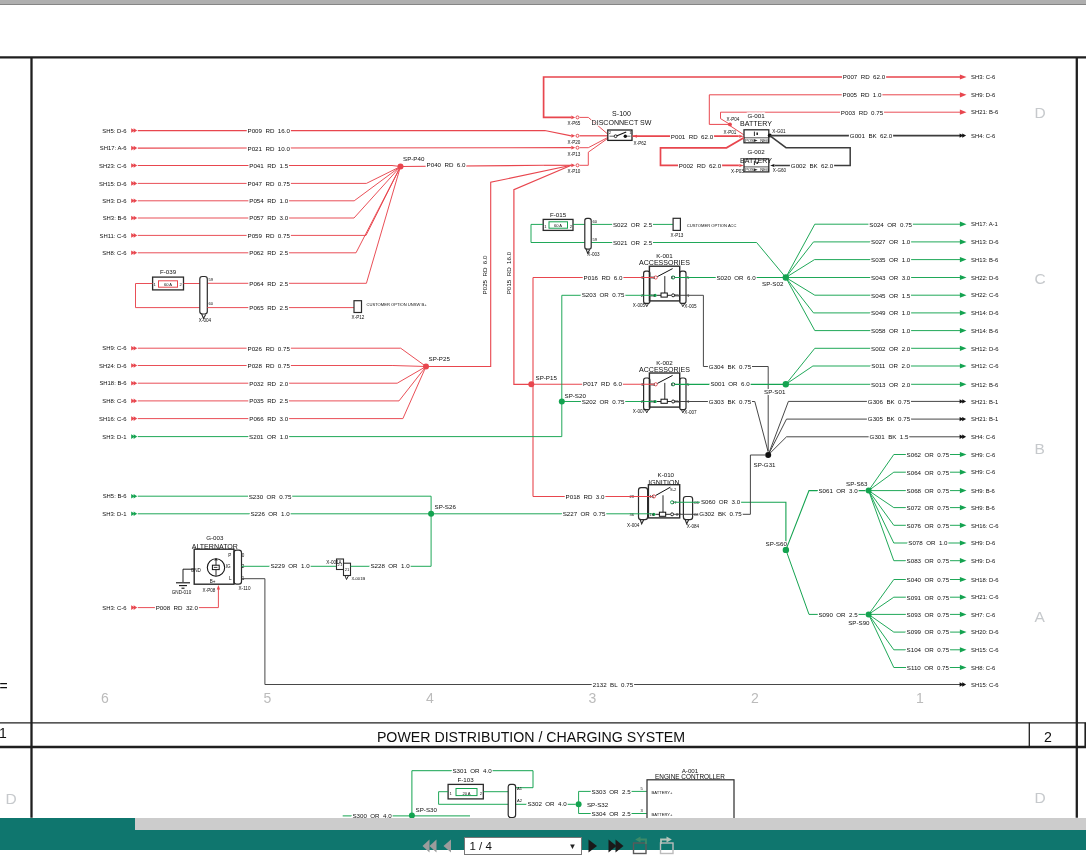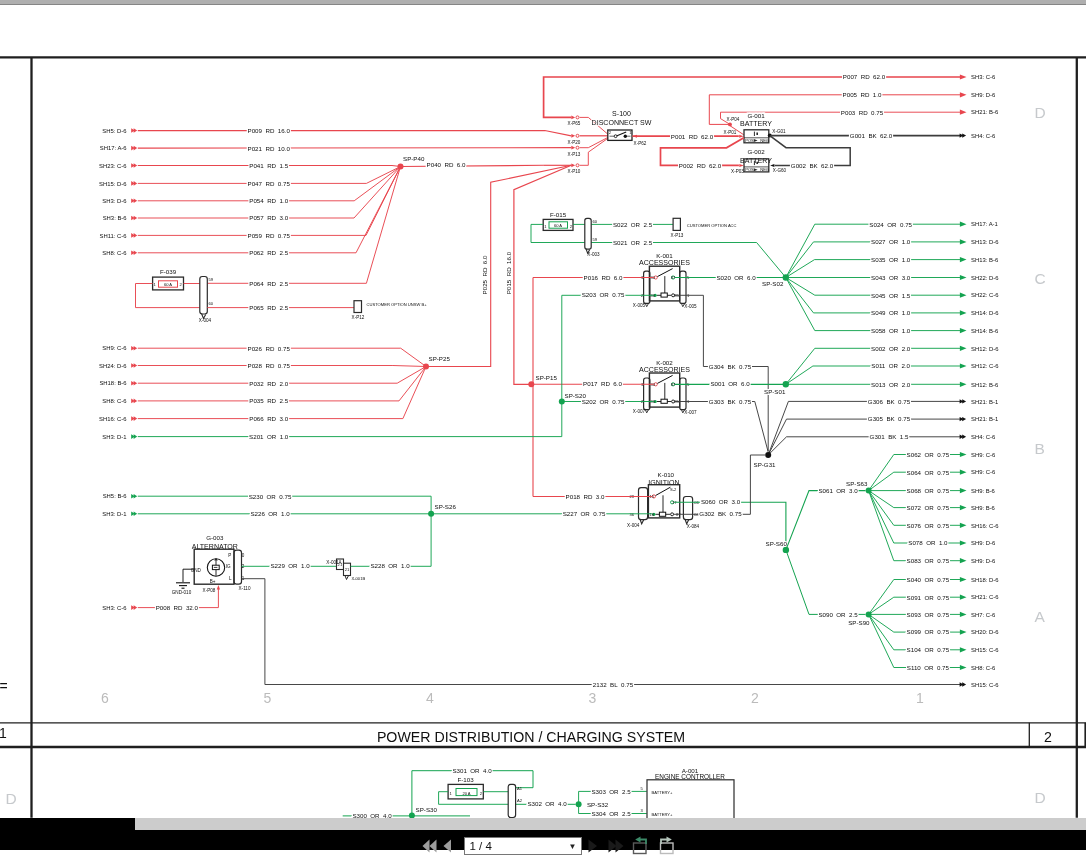--- a/index.html
+++ b/index.html
@@ -1,19 +1,19 @@
 <!DOCTYPE html>
 <html><head>
 <meta charset="utf-8">
 <style>
 html,body{margin:0;padding:0;width:1086px;height:857px;overflow:hidden;background:#fff;
 font-family:"Liberation Sans",sans-serif}
 #topbar{position:absolute;left:0;top:0;width:1086px;height:4px;background:#afafaf;border-bottom:1.6px solid #858585}
 #svgwrap{position:absolute;left:0;top:0}
-#toolbar{position:absolute;left:0;top:817.7px;width:1086px;height:32px;background:#000000}
+#toolbar{position:absolute;left:0;top:817.7px;width:1086px;height:32px;background:#0f766e}
 #thumb{position:absolute;left:135px;top:0.3px;width:951px;height:12.5px;background:#cccccc}
 #nav{position:absolute;left:0;top:17px;width:1086px;height:22px}
 #combo{position:absolute;left:463.5px;top:2px;width:111px;height:16px;background:#fff;border:1px solid #767676;font-size:11.5px;line-height:16px;padding-left:5px;color:#111}
 #combo .da{position:absolute;right:4px;top:1px;font-size:8px;color:#222}
 </style>
 </head>
 <body>
 
 <div id="svgwrap">
 <svg width="1086" height="857" viewBox="0 0 1086 857">

